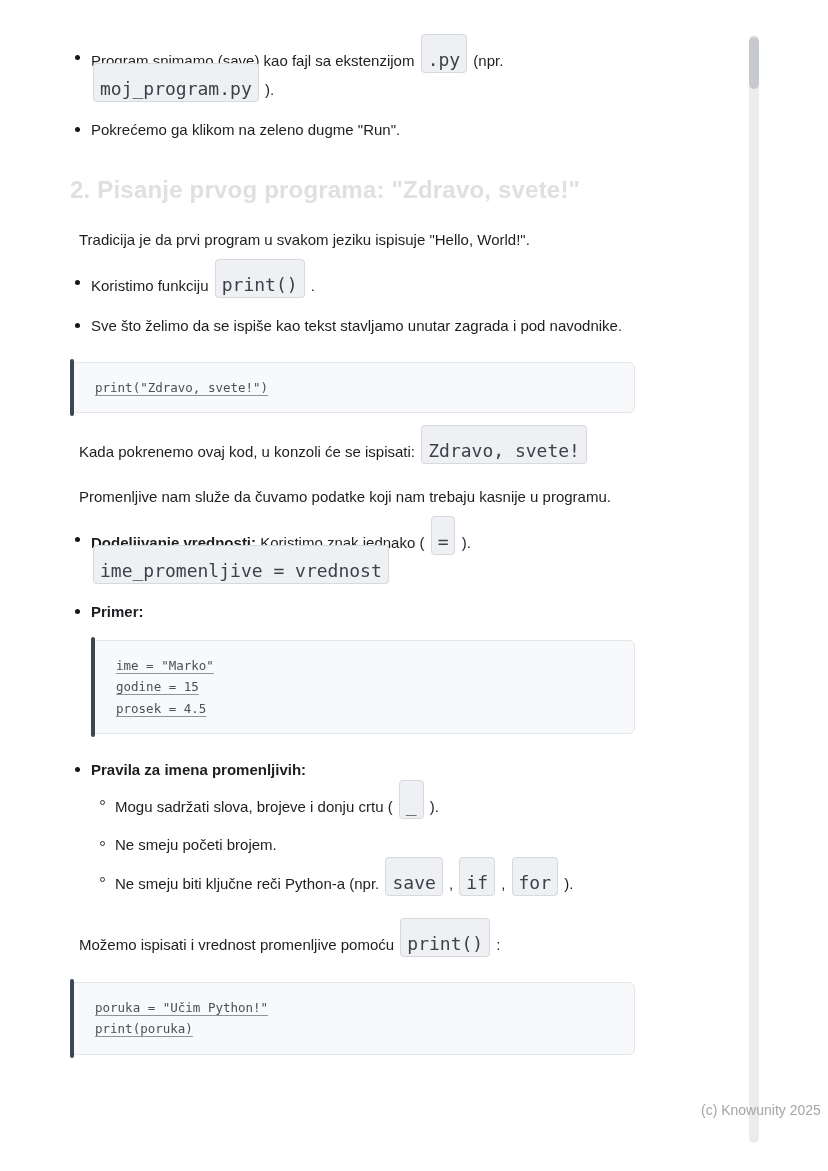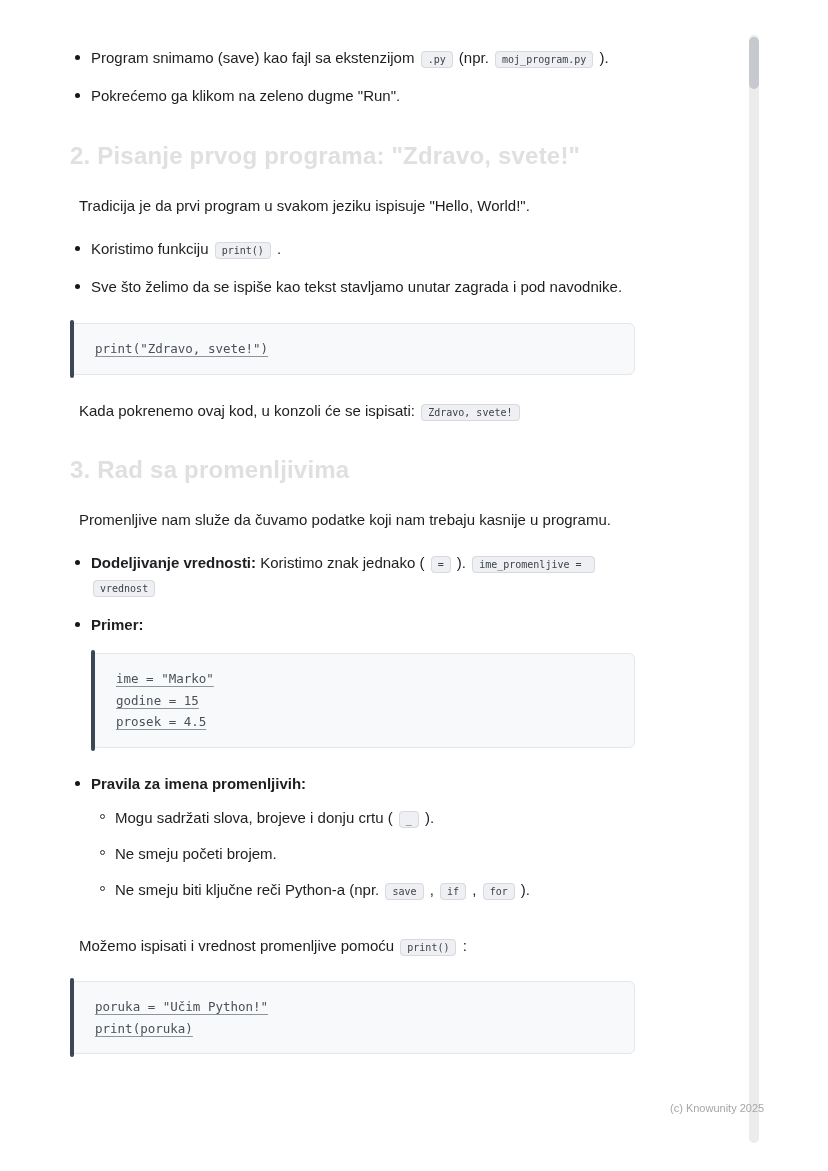--- a/index.html
+++ b/index.html
@@ -48,25 +48,25 @@
   .circle-marker {
     flex: 0 0 auto;
     width: 5px; height: 5px;
     border-radius: 50%;
     border: 1px solid #2c2e31;
     background: transparent;
     margin: 8px 10px 0 9px;
   }
   .inline-code {
     font-family: "DejaVu Sans Mono", monospace;
-    font-size: 10px;
+    font-size: 18px;
     background: #eef0f3;
     border: 1px solid #d6dade;
     border-radius: 4px;
-    padding: 2px 6px 2px;
+    padding: 14px 6px 2px;
     color: #3c4248;
     margin: 0 2px;
     white-space: pre-wrap;
     box-decoration-break: clone;
     -webkit-box-decoration-break: clone;
   }
   .code-block {
     position: relative;
     background: #f8f9fb;
     border: 1px solid #e3e6ea;
@@ -103,23 +103,23 @@
   }
   .scrollbar-thumb {
     position: absolute;
     left: 0; top: 2px;
     width: 10px; height: 52px;
     background: #c6c9cd;
     border-radius: 5px;
   }
   .watermark {
     position: absolute;
-    left: 670px;
+    left: 701px;
     top: 1102px;
-    font-size: 11px;
+    font-size: 14px;
     color: #a6a6a6;
     z-index: 2;
   }
   strong { font-weight: 700; }
   em { font-style: italic; }
 </style>
 </head>
 <body>
 
 <div class="page">
@@ -154,21 +154,20 @@
           </div>
         </li>
       </ul>
       <div class="code-block">
         <div class="code-accent"></div>
         <div class="code-lines">
           <div class="code-line-row"><span class="code-line">print("Zdravo, svete!")</span></div>
         </div>
       </div>
       <p class="paragraph"><span>Kada pokrenemo ovaj kod, u konzoli će se ispisati: </span><code class="inline-code">Zdravo, svete!</code></p>
-      <h2 class="section-heading">3. Rad sa promenljivima</h2>
       <p class="paragraph justify"><span>Promenljive nam služe da čuvamo podatke koji nam trebaju kasnije u programu.</span></p>
       <ul class="bullet-list">
         <li class="bullet-item">
           <span class="disc-marker"></span>
           <div class="item-body">
             <div class="item-text"><strong>Dodeljivanje vrednosti:</strong><span> Koristimo znak jednako ( </span><code class="inline-code">=</code><span> ). </span><code class="inline-code">ime_promenljive = vrednost</code></div>
           </div>
         </li>
         <li class="bullet-item">
           <span class="disc-marker"></span>

